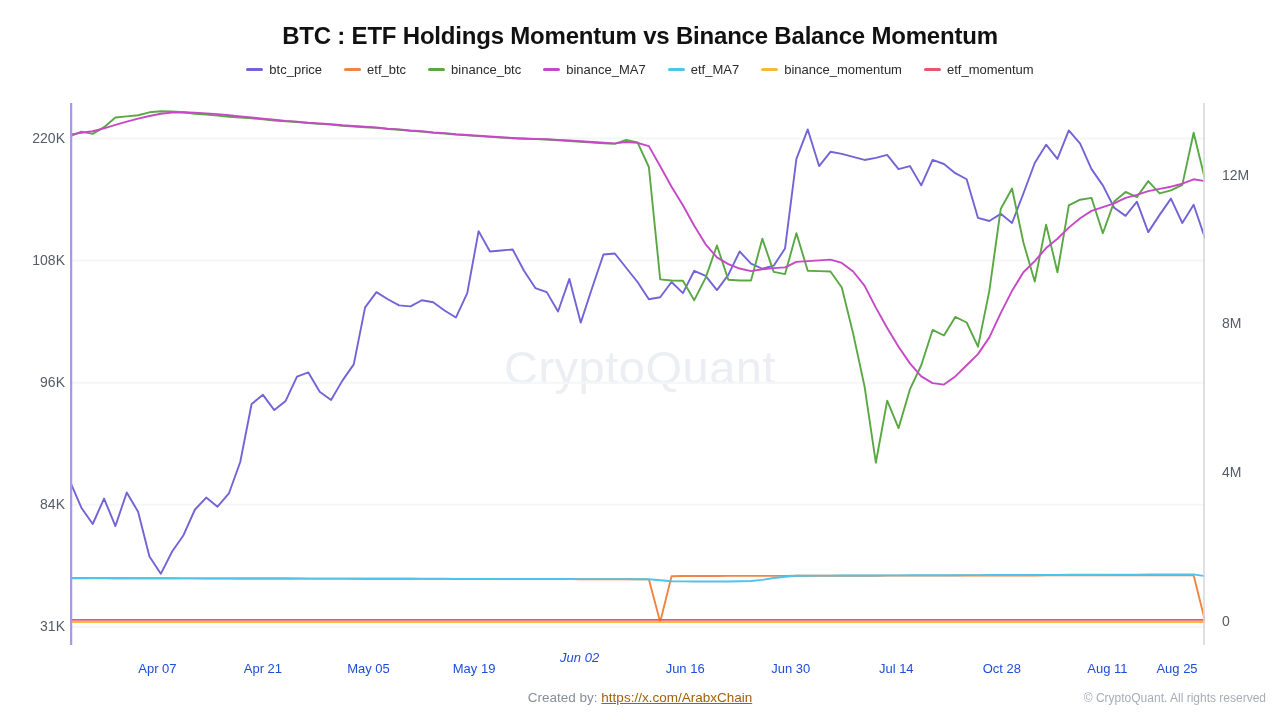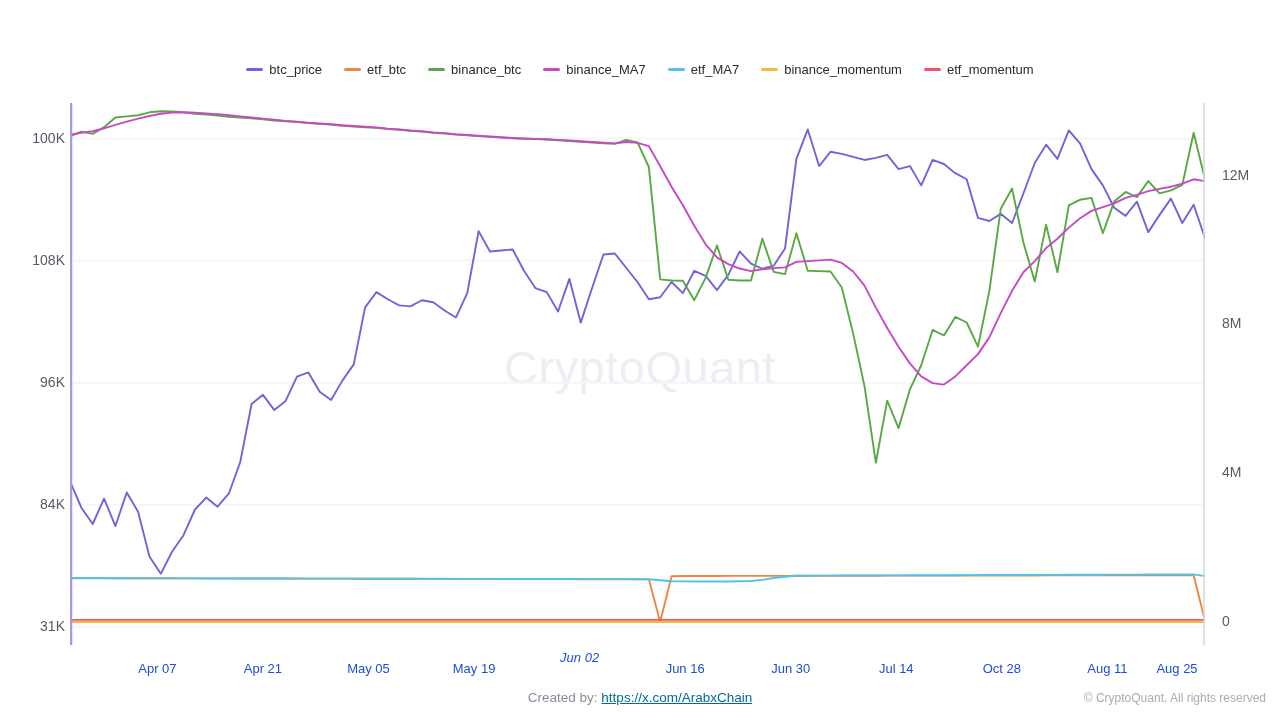--- a/index.html
+++ b/index.html
@@ -85,36 +85,37 @@
   }
   
   #footer-credit {
     position: absolute;
     left: 0; top: 690px; width: 1280px;
     text-align: center;
     font-size: 13.5px;
     color: #888e99;
   }
   #footer-credit a {
-    color: #0369a1;
+    color: #a16207;
     text-decoration: underline;
   }
   #footer-copyright {
     position: absolute;
     right: 14px; top: 691px;
     font-size: 12px;
     color: #a7adb6;
     white-space: nowrap;
   }
 </style>
 </head>
 <body>
 
 <div id="chart-root">
 
+  <div id="chart-title">BTC : ETF Holdings Momentum vs Binance Balance Momentum</div>
 
   <div id="legend">
       <div class="legend-item">
         <span class="legend-swatch" style="background: rgb(114, 100, 214);"></span>
         <span class="legend-label">btc_price</span>
       </div>
       <div class="legend-item">
         <span class="legend-swatch" style="background: rgb(239, 133, 66);"></span>
         <span class="legend-label">etf_btc</span>
       </div>
@@ -166,21 +167,21 @@
   <div id="axis-x"></div>
 
   <div id="footer-credit"><span>Created by: </span><a href="#">https://x.com/ArabxChain</a></div>
 
   <div id="footer-copyright">© CryptoQuant. All rights reserved</div>
 
 <div class="tick-label tick-left" style="top: 617.696px;">31K</div>
     <div class="tick-label tick-left" style="top: 495.67px;">84K</div>
     <div class="tick-label tick-left" style="top: 373.644px;">96K</div>
     <div class="tick-label tick-left" style="top: 251.617px;">108K</div>
-    <div class="tick-label tick-left" style="top: 129.591px;">100K</div>
+    <div class="tick-label tick-left" style="top: 129.591px;">220K</div>
     <div class="tick-label tick-right" style="top: 612.936px;">0</div>
     <div class="tick-label tick-right" style="top: 464.137px;">4M</div>
     <div class="tick-label tick-right" style="top: 315.338px;">8M</div>
     <div class="tick-label tick-right" style="top: 166.539px;">12M</div>
     <div class="tick-label tick-x" style="left: 157.395px; top: 661px;">Apr 07</div>
     <div class="tick-label tick-x" style="left: 262.95px; top: 661px;">Apr 21</div>
     <div class="tick-label tick-x" style="left: 368.505px; top: 661px;">May 05</div>
     <div class="tick-label tick-x" style="left: 474.06px; top: 661px;">May 19</div>
     <div class="tick-label tick-x" style="left: 579.615px; top: 650px; font-style: italic;">Jun 02</div>
     <div class="tick-label tick-x" style="left: 685.17px; top: 661px;">Jun 16</div>

